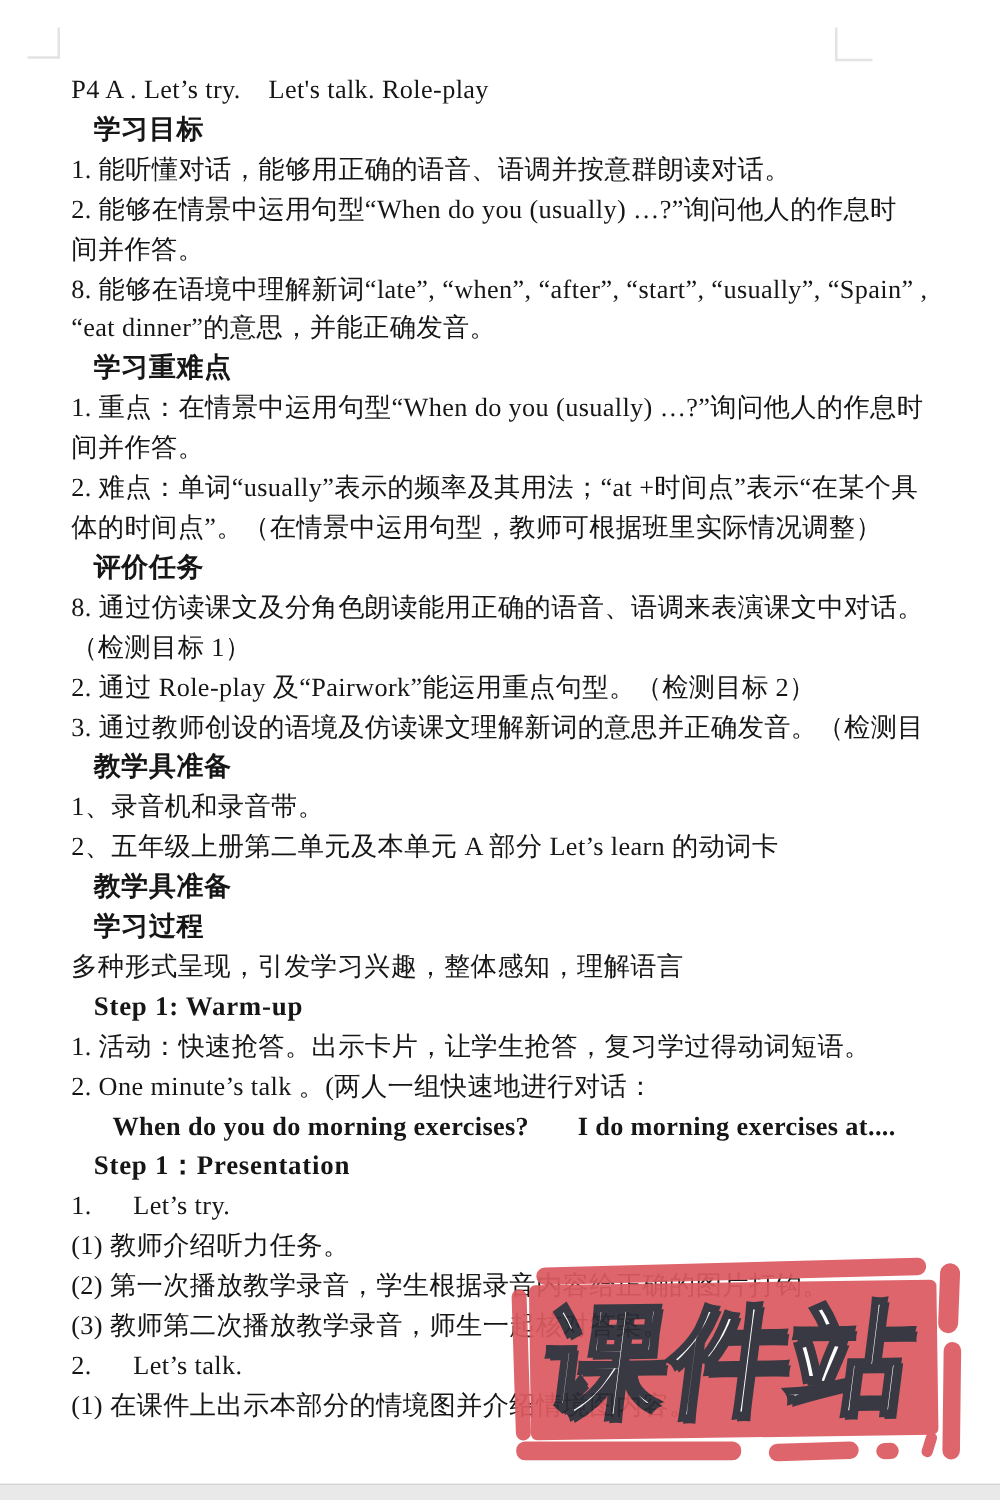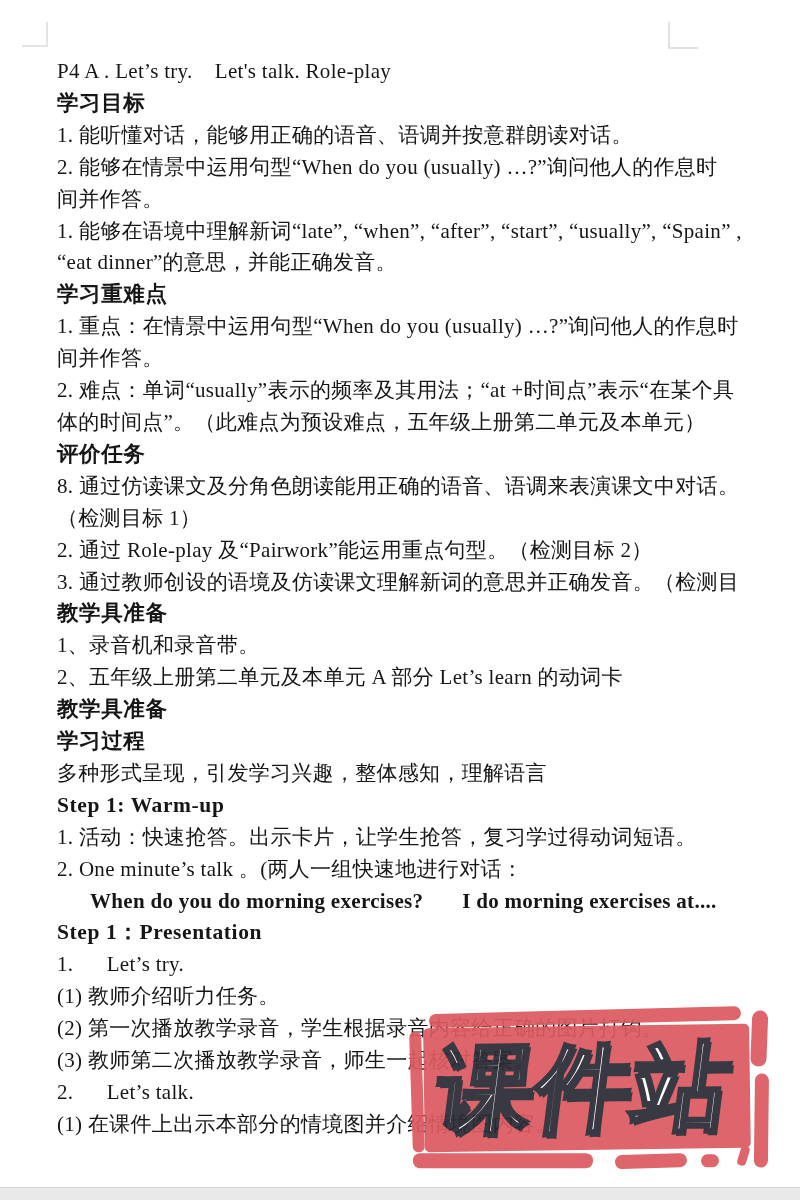--- a/index.html
+++ b/index.html
@@ -19,21 +19,21 @@
   }
   
   .content {
     position:absolute; left:57px; top:56px; width:684px;
   }
   .line {
     font-family:"Liberation Serif","DejaVu Serif",serif;
     font-size:21px; line-height:31.9px; color:#161616;
     white-space:pre; letter-spacing:0.3px;
   }
-  .heading { font-weight:700; font-size:21.5px; letter-spacing:0.6px; }
+  .heading { font-weight:700; font-size:21.5px; letter-spacing:0.6px;margin-left:18px; }
   .indent { padding-left:33px;font-weight:bold; }
   
   .stamp {
     position:absolute; left:398px; top:1002px; width:380px; height:178px;
     opacity:0.93; transform:rotate(-0.8deg); pointer-events:none;
   }
   .stamp .blob { position:absolute; background:#dc5a60; }
   .stamp-body   { left:26px;  top:24px;  width:326px; height:124px; border-radius:5px; }
   .stroke-top   { left:32px;  top:8px;   width:312px; height:14px; border-radius:7px; transform:rotate(-0.7deg); }
   .hook-right   { left:354px; top:11px;  width:16px;  height:56px; border-radius:8px; transform:rotate(3deg); }
@@ -66,27 +66,27 @@
 
   <div class="mark-tl"></div>
   <div class="mark-tr"></div>
 
   <div class="content">
       <div class="line body">P4 A . Let’s try.    Let's talk. Role-play</div>
       <div class="line heading">学习目标</div>
       <div class="line body">1. 能听懂对话，能够用正确的语音、语调并按意群朗读对话。</div>
       <div class="line body">2. 能够在情景中运用句型“When do you (usually) …?”询问他人的作息时</div>
       <div class="line body">间并作答。</div>
-      <div class="line body">1. 能够在语境中理解新词“late”, “when”, “after”, “start”, “usually”, “Spain” ,</div>
+      <div class="line body">8. 能够在语境中理解新词“late”, “when”, “after”, “start”, “usually”, “Spain” ,</div>
       <div class="line body">“eat dinner”的意思，并能正确发音。</div>
       <div class="line heading">学习重难点</div>
       <div class="line body">1. 重点：在情景中运用句型“When do you (usually) …?”询问他人的作息时</div>
       <div class="line body">间并作答。</div>
       <div class="line body">2. 难点：单词“usually”表示的频率及其用法；“at +时间点”表示“在某个具</div>
-      <div class="line body">体的时间点”。（此难点为预设难点，五年级上册第二单元及本单元）</div>
+      <div class="line body">体的时间点”。（在情景中运用句型，教师可根据班里实际情况调整）</div>
       <div class="line heading">评价任务</div>
       <div class="line body">8. 通过仿读课文及分角色朗读能用正确的语音、语调来表演课文中对话。</div>
       <div class="line body">（检测目标 1）</div>
       <div class="line body">2. 通过 Role-play 及“Pairwork”能运用重点句型。（检测目标 2）</div>
       <div class="line body">3. 通过教师创设的语境及仿读课文理解新词的意思并正确发音。（检测目</div>
       <div class="line heading">教学具准备</div>
       <div class="line body">1、录音机和录音带。</div>
       <div class="line body">2、五年级上册第二单元及本单元 A 部分 Let’s learn 的动词卡</div>
       <div class="line heading">教学具准备</div>
       <div class="line heading">学习过程</div>

